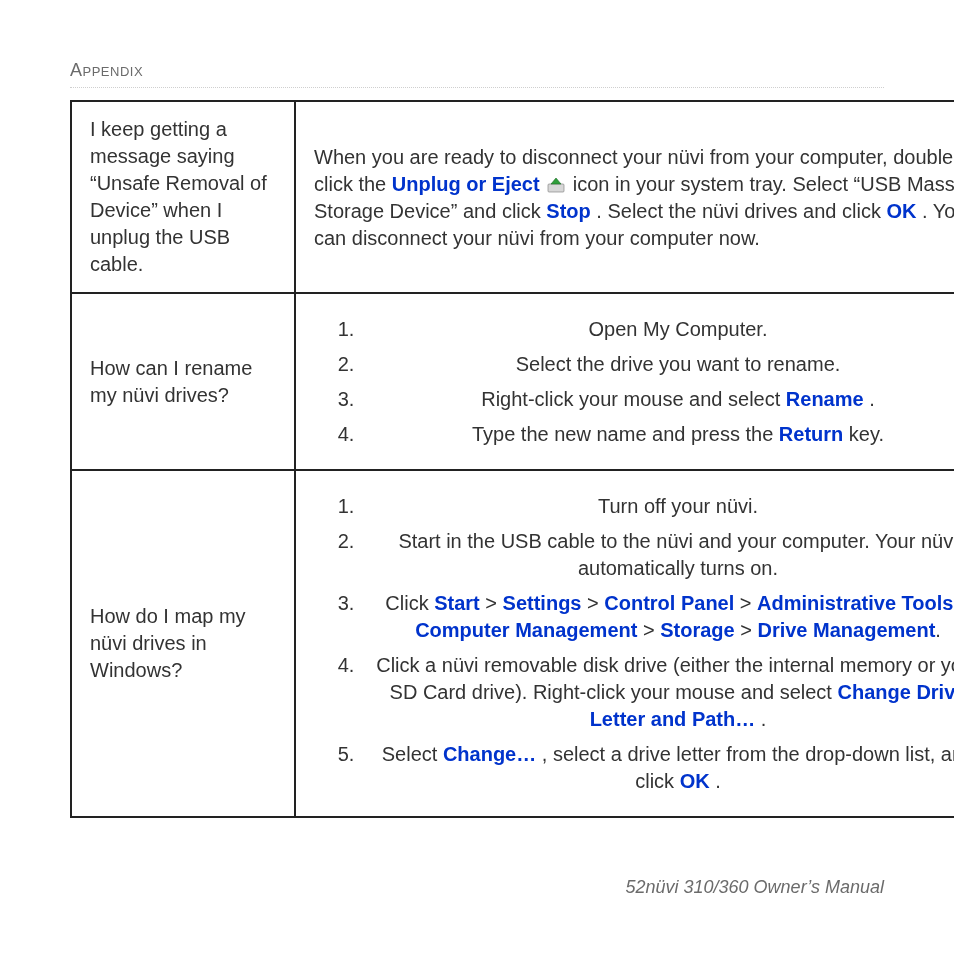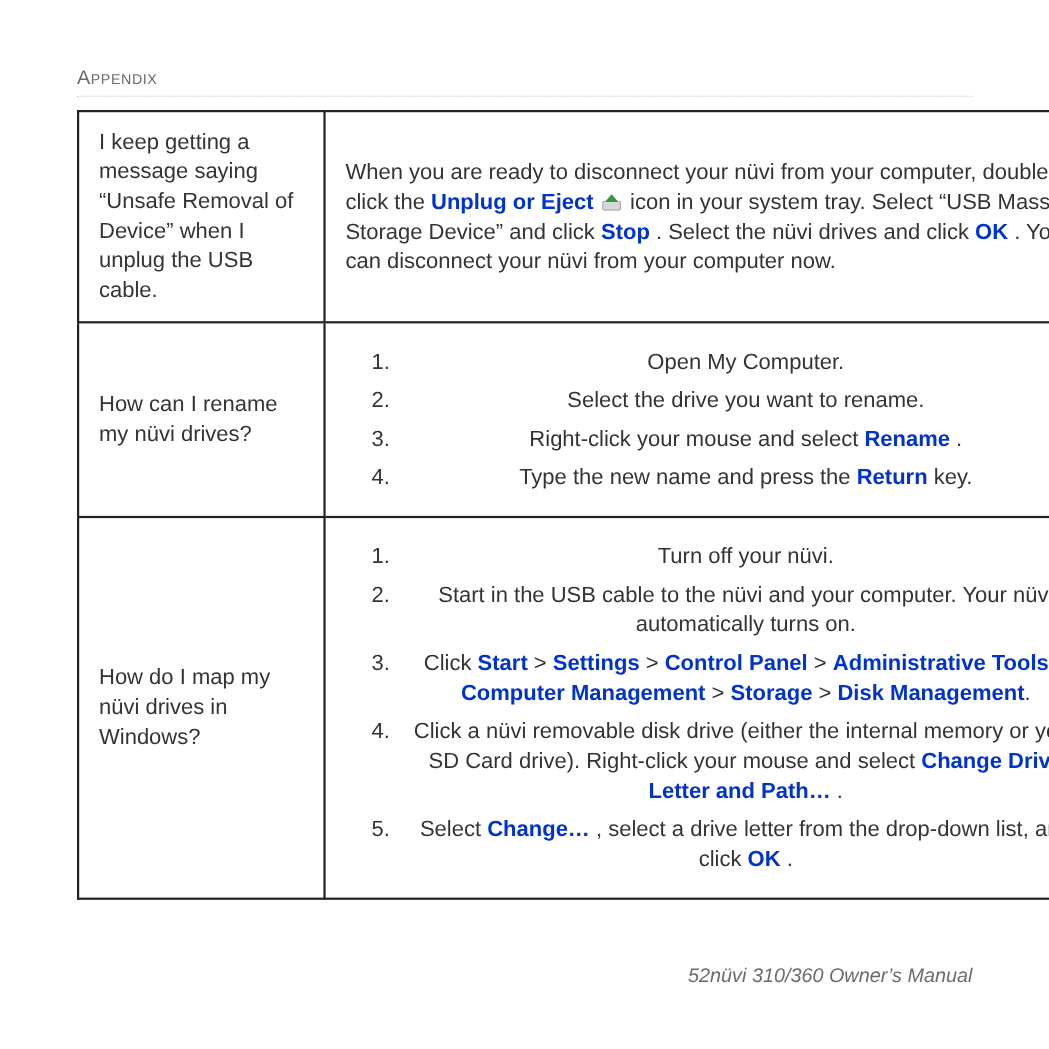--- a/index.html
+++ b/index.html
@@ -146,21 +146,21 @@
               <span>Start in the USB cable to the nüvi and your computer. Your nüvi automatically turns on.</span>
             </li>
             <li>
               <span>Click </span>
               <span class="bold-link">Start</span><span> &gt; </span>
               <span class="bold-link">Settings</span><span> &gt; </span>
               <span class="bold-link">Control Panel</span><span> &gt; </span>
               <span class="bold-link">Administrative Tools</span><span> &gt; </span>
               <span class="bold-link">Computer Management</span><span> &gt; </span>
               <span class="bold-link">Storage</span><span> &gt; </span>
-              <span class="bold-link">Disk Management</span><span>.</span>
+              <span class="bold-link">Drive Management</span><span>.</span>
             </li>
             <li>
               <span>Click a nüvi removable disk drive (either the internal memory or your SD Card drive). Right-click your mouse and select </span>
               <span class="bold-link">Change Drive Letter and Path…</span>
               <span>.</span>
             </li>
             <li>
               <span>Select </span>
               <span class="bold-link">Change…</span>
               <span>, select a drive letter from the drop-down list, and click </span>

